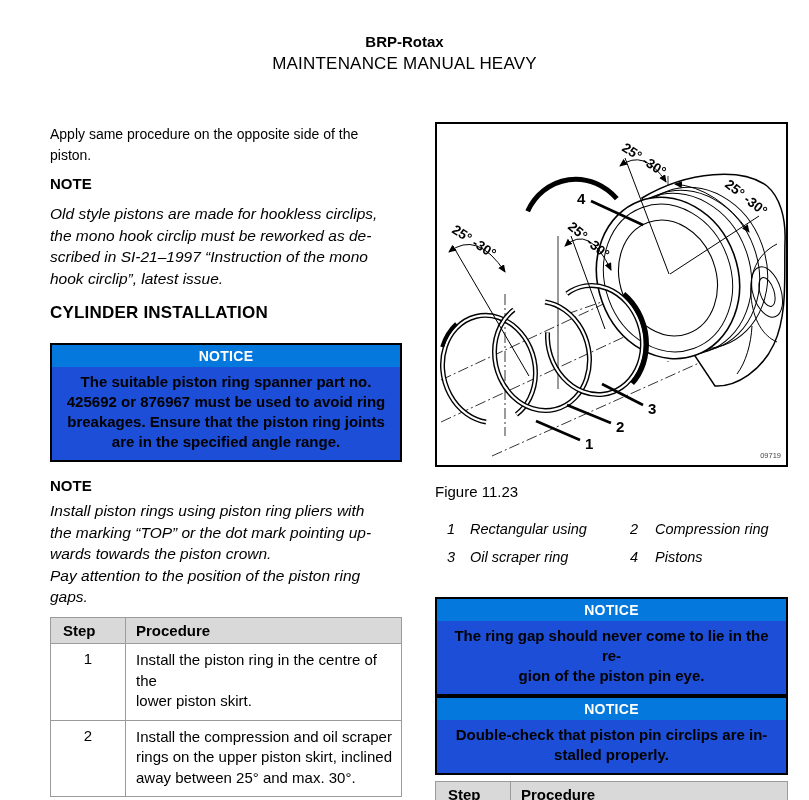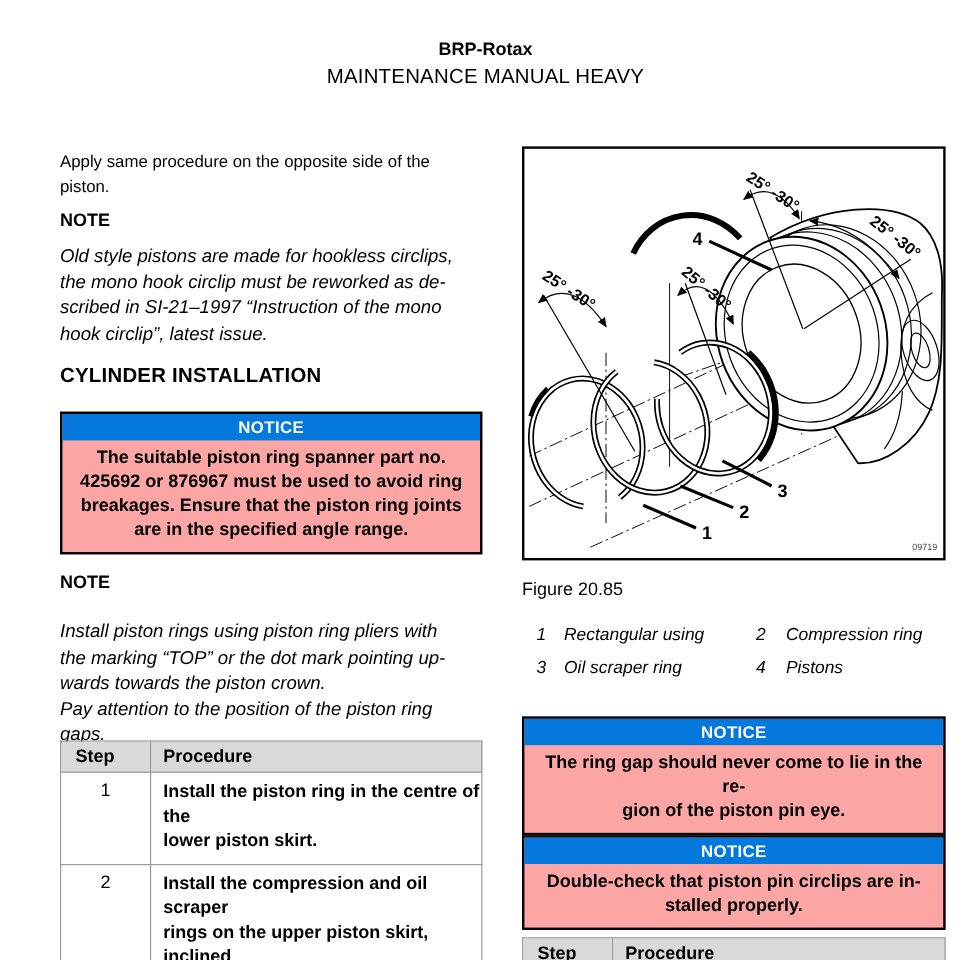--- a/index.html
+++ b/index.html
@@ -8,32 +8,32 @@
   .abs{position:absolute;}
   .center-line{left:0;width:809px;text-align:center;}
   .brand{top:33px;font-size:15px;font-weight:bold;}
   .manual{top:54px;font-size:17px;letter-spacing:0.2px;}
   .col-l{left:50px;width:352px;}
   .col-r{left:435px;width:353px;}
   .body-text{font-size:14px;line-height:21px;white-space:pre-line;}
   .note-label{font-size:15px;font-weight:bold;}
   .italic-body{font-size:15.5px;font-style:italic;line-height:21.5px;white-space:pre-line;}
   .h2{font-size:17px;font-weight:bold;letter-spacing:0.2px;}
-  .notice{border:2px solid #000;background:#fca5a5;box-sizing:border-box;}
+  .notice{border:2px solid #000;background:#1d4ed8;box-sizing:border-box;}
   .notice-head{height:22px;line-height:22px;color:#fff;font-weight:bold;text-align:center;
                font-size:14px;letter-spacing:0.3px;}
   .notice-body{font-weight:bold;text-align:center;font-size:15px;line-height:20px;
                padding:5px 6px 8px;white-space:pre-line;}
   table.steps{border-collapse:collapse;width:352px;font-size:15px;table-layout:fixed;}
   table.steps th,table.steps td{border:1px solid #9b9b9b;vertical-align:top;}
   table.steps{border:1.5px solid #5a5a5a;}
   table.steps th{background:#d9d9d9;font-weight:bold;text-align:left;padding:4px 10px 4px 10px;}
   table.steps th.step-col{width:52px;padding-left:12px;}
   table.steps td.step-cell{text-align:center;padding:6px 2px;}
-  table.steps td.proc-cell{padding:6px 0 8px 10px;line-height:20.5px;white-space:pre-line;font-weight:bold;}
+  table.steps td.proc-cell{padding:6px 0 8px 10px;line-height:20.5px;white-space:pre-line;}
   .fig-box{top:122px;height:345px;border:2px solid #000;box-sizing:border-box;}
   .fig-caption{font-size:15px;}
   .legend{display:grid;grid-template-columns:23px 160px 25px auto;row-gap:12px;
           font-size:14.5px;font-style:italic;padding-left:12px;}
   .legend .num{font-style:italic;}
   svg text{font-family:"Liberation Sans","DejaVu Sans",sans-serif;}
 </style>
 </head>
 <body>
 
@@ -55,21 +55,21 @@
 
   <div class="abs col-l notice" style="top:343px;">
     <div class="notice-head" style="background: rgb(4, 120, 220);">NOTICE</div>
     <div class="notice-body">The suitable piston ring spanner part no.
 425692 or 876967 must be used to avoid ring
 breakages. Ensure that the piston ring joints
 are in the specified angle range.</div>
   </div>
 
   <div class="abs col-l note-label" style="top:477px;">NOTE</div>
-  <div class="abs col-l italic-body" style="top:516px;">Install piston rings using piston ring pliers with
+  <div class="abs col-l italic-body" style="top:500px;">Install piston rings using piston ring pliers with
 the marking “TOP” or the dot mark pointing up-
 wards towards the piston crown.
 Pay attention to the position of the piston ring
 gaps.</div>
 
   <table class="steps abs" style="top:617px;left:50px;">
     <thead>
       <tr>
         <th class="step-col" style="background: rgb(217, 217, 217);">Step</th>
         <th style="background: rgb(217, 217, 217);">Procedure</th>
@@ -169,21 +169,21 @@
         <text x="148" y="325">1</text>
         <text x="179" y="308">2</text>
         <text x="211" y="290">3</text>
         <text x="140" y="80">4</text>
       </g>
 
       <text x="344" y="334" text-anchor="end" font-size="7.5" fill="#444">09719</text>
     </svg>
   </div>
 
-  <div class="abs col-r fig-caption" style="top:483px;">Figure 20.85</div>
+  <div class="abs col-r fig-caption" style="top:483px;">Figure 11.23</div>
 
   <div class="abs col-r legend" style="top:521px;">
     <span class="num">1</span>
     <span>Rectangular using</span>
     <span class="num">2</span>
     <span>Compression ring</span>
     <span class="num">3</span>
     <span>Oil scraper ring</span>
     <span class="num">4</span>
     <span>Pistons</span>

